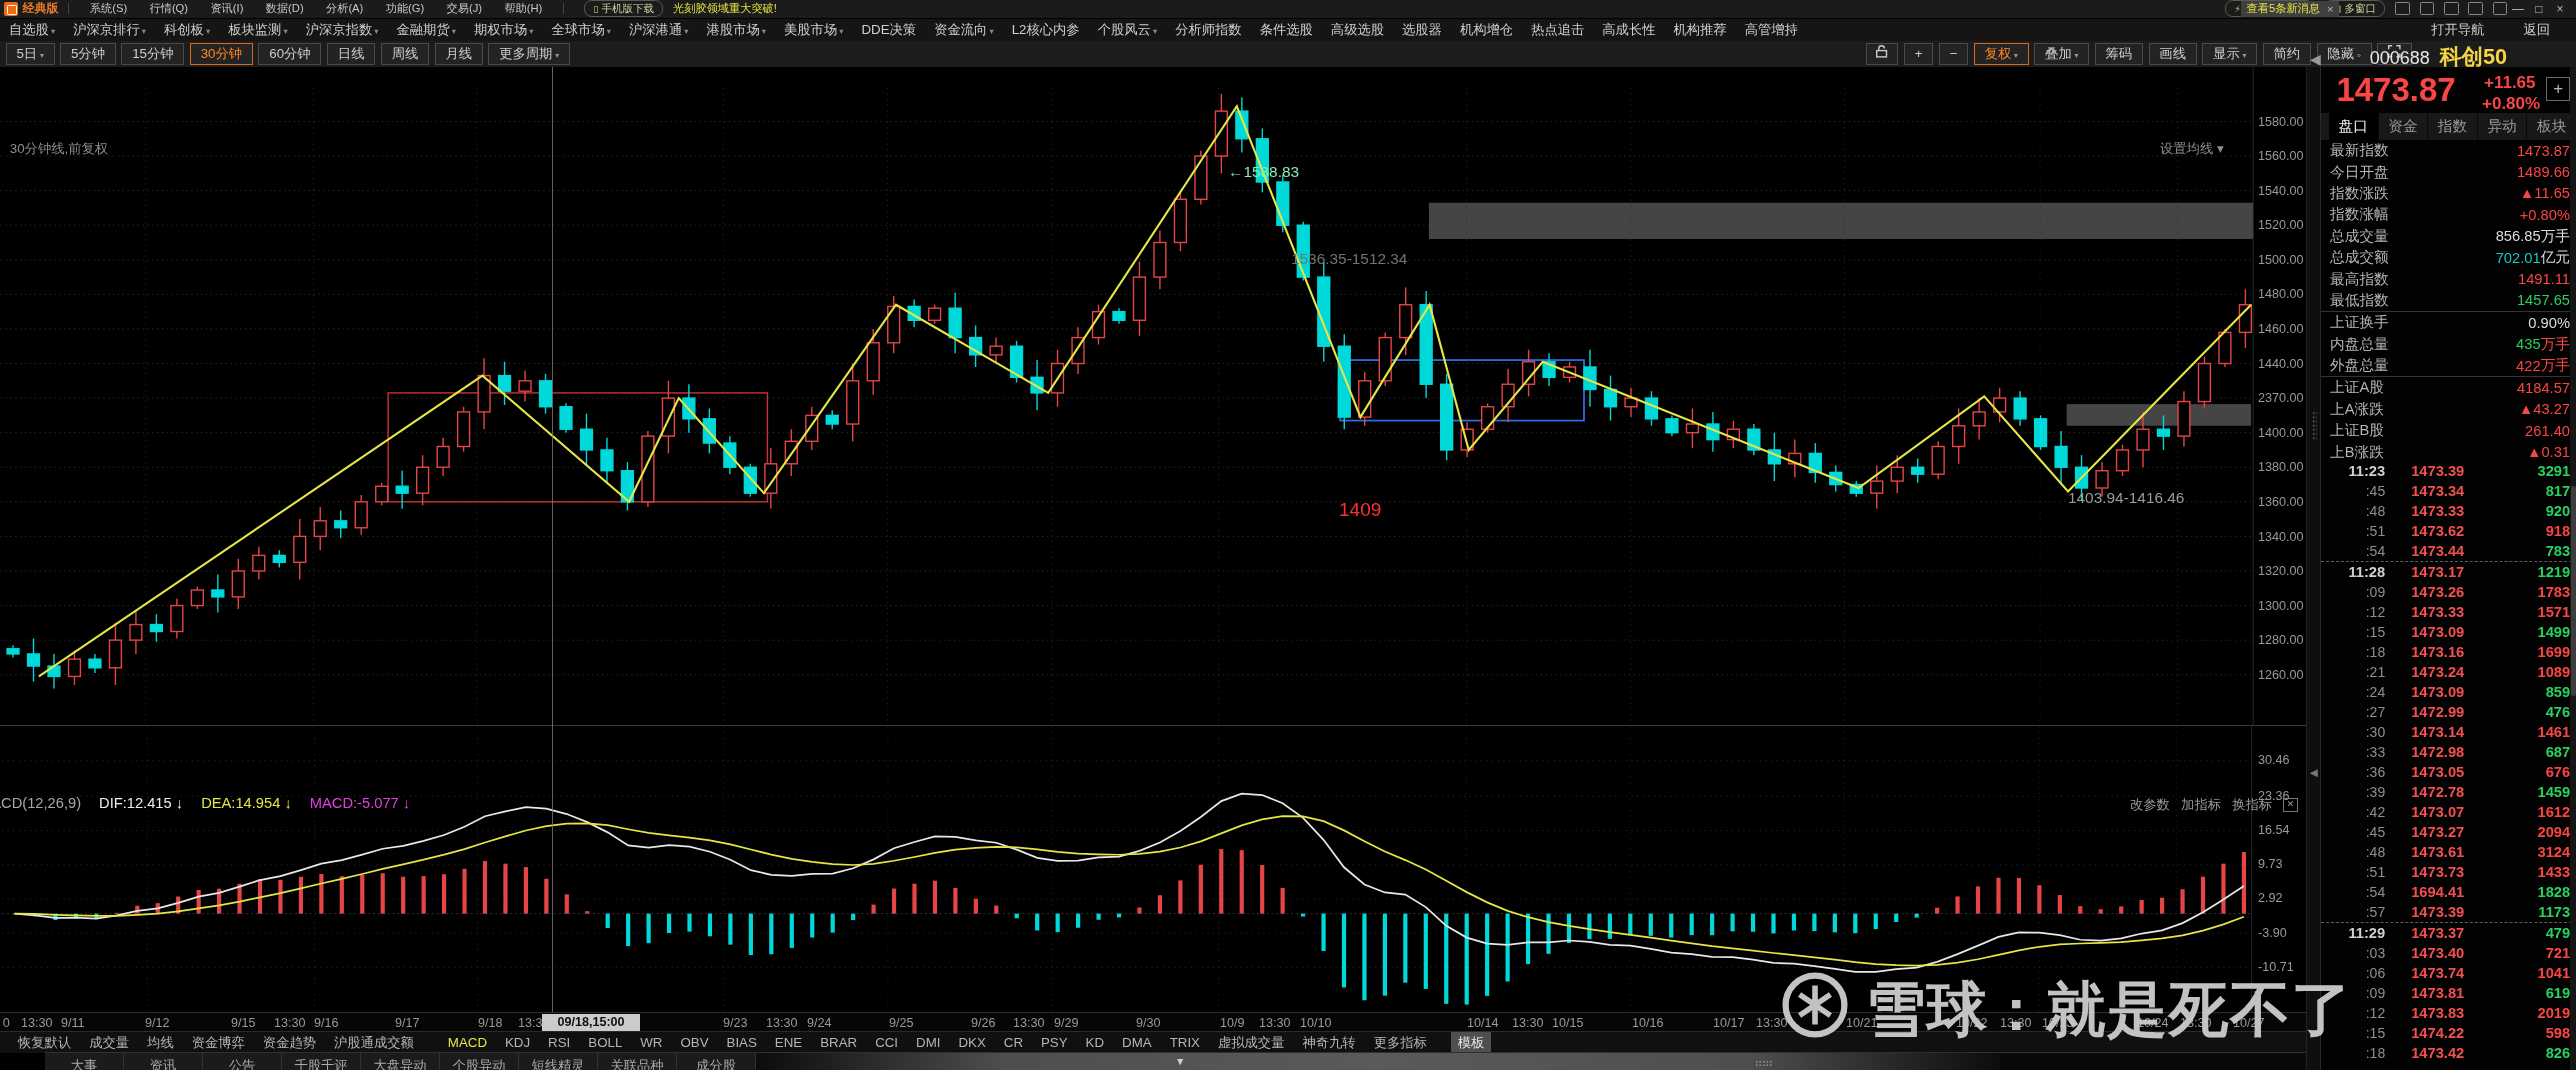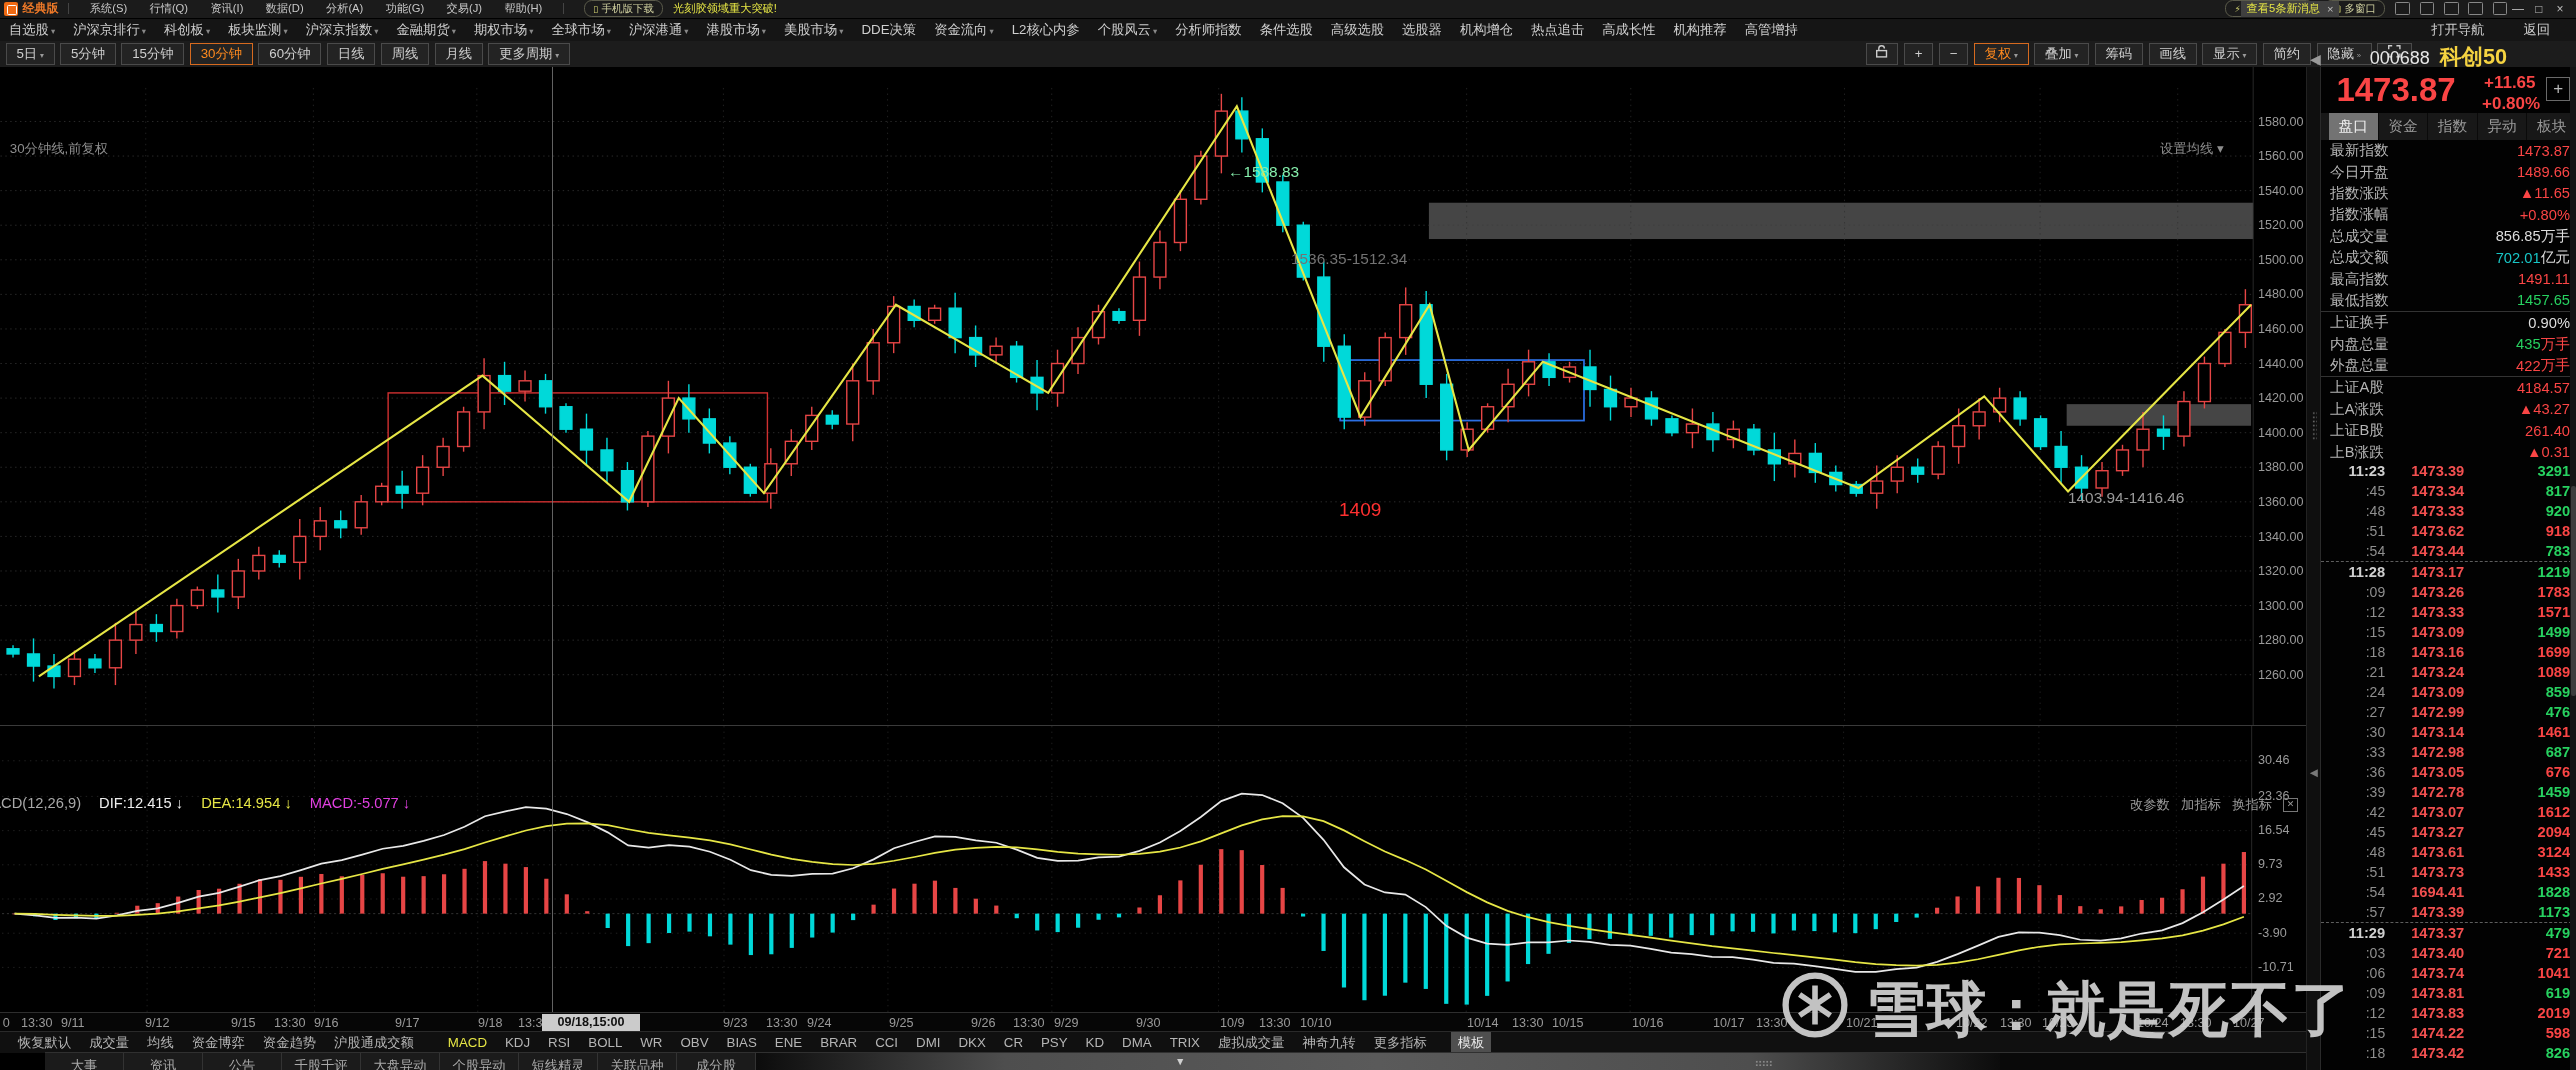--- a/index.html
+++ b/index.html
@@ -67,21 +67,21 @@
   .grip-v{position:absolute;left:4.9px;top:344px;width:5.6px;height:29px;
           background:radial-gradient(circle,#666 0.7px,transparent 1.1px);background-size:3.5px 4.2px;}
   #panel{left:2320px;top:67px;width:256px;height:1003px;background:#020202;border-left:0.7px solid #2a2a2a;}
   .bigpx{position:absolute;left:15.4px;top:4.2px;font-size:33px;font-weight:bold;color:#fa4545;}
   .chg{position:absolute;left:163px;top:5.6px;font-size:17px;font-weight:bold;color:#fa4545;}
   .pct{position:absolute;left:161px;top:26.5px;font-size:17px;font-weight:bold;color:#fa4545;}
   .plusbox{position:absolute;left:225px;top:9.8px;width:22.4px;height:22.4px;border:0.7px solid #6a6a6a;color:#bbb;
            font-size:17px;text-align:center;line-height:21px;}
   .ptabs{position:absolute;left:0;top:46px;width:256px;height:26.5px;display:flex;background:#181818;}
   .ptab{flex:1;text-align:center;line-height:26.5px;font-size:14.7px;color:#999;border-right:0.7px solid #0a0a0a;}
-  .ptab.on{background:#737373;color:#f0f0f0;margin-left:8px;}
+  .ptab.on{background:#000000;color:#f0f0f0;margin-left:8px;}
   #fields{position:absolute;left:0;top:73px;width:256px;}
   .frow{height:21.4px;display:flex;align-items:center;padding:0 7px 0 9px;}
   .frow .lab{color:#b5b5b5;font-size:14.7px;}
   .frow .val{margin-left:auto;font-size:14.7px;}
   .frow.divb{border-bottom:0.7px solid #333;}
   #ticks{position:absolute;left:0;top:394px;width:256px;}
   .trow{height:20px;display:grid;grid-template-columns:60px 105px 80px;align-items:center;padding:0 5.6px 0 4.2px;}
   .trow.sep{border-top:0.7px dashed #5d5d5d;}
   .trow .tt{text-align:right;color:#8f8f8f;font-size:14px;}
   .trow.hd .tt{color:#cfcfcf;font-weight:bold;font-size:14.7px;}
@@ -603,21 +603,21 @@
   <div class="ma-lab">设置均线 ▾</div>
   <div id="y-axis">
       <div class="axis-lab" style="top: 48px;">1580.00</div>
       <div class="axis-lab" style="top: 82px;">1560.00</div>
       <div class="axis-lab" style="top: 117px;">1540.00</div>
       <div class="axis-lab" style="top: 151px;">1520.00</div>
       <div class="axis-lab" style="top: 186px;">1500.00</div>
       <div class="axis-lab" style="top: 220px;">1480.00</div>
       <div class="axis-lab" style="top: 255px;">1460.00</div>
       <div class="axis-lab" style="top: 290px;">1440.00</div>
-      <div class="axis-lab" style="top: 324px;">1420.00</div>
+      <div class="axis-lab" style="top: 324px;">2370.00</div>
       <div class="axis-lab" style="top: 359px;">1400.00</div>
       <div class="axis-lab" style="top: 393px;">1380.00</div>
       <div class="axis-lab" style="top: 428px;">1360.00</div>
       <div class="axis-lab" style="top: 463px;">1340.00</div>
       <div class="axis-lab" style="top: 497px;">1320.00</div>
       <div class="axis-lab" style="top: 532px;">1300.00</div>
       <div class="axis-lab" style="top: 566px;">1280.00</div>
       <div class="axis-lab" style="top: 601px;">1260.00</div>
     </div>
   <div id="macd-axis">

